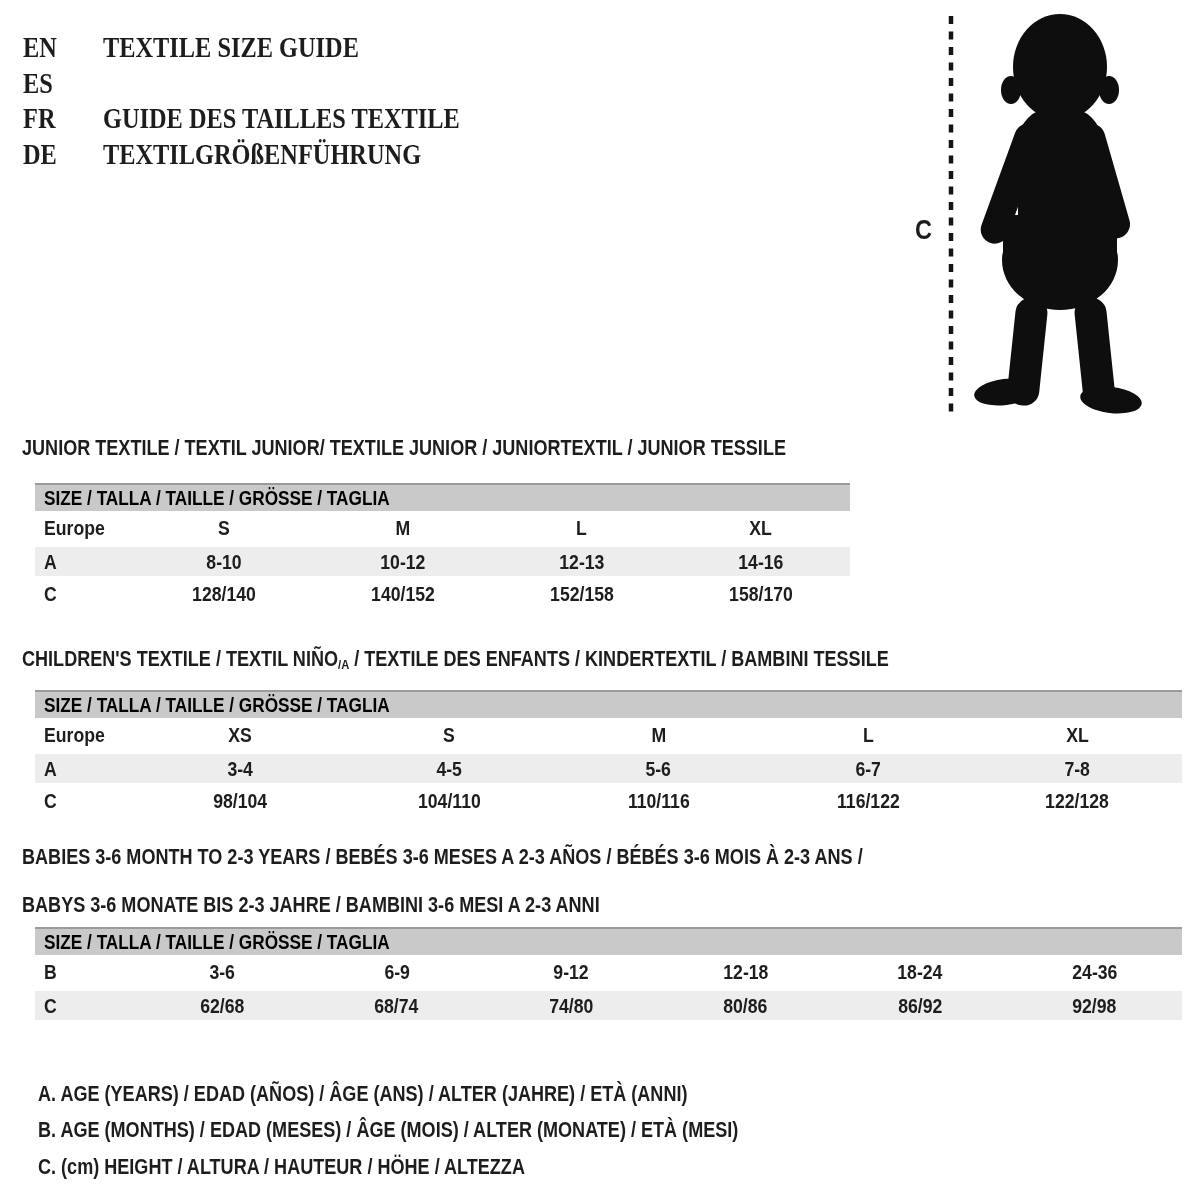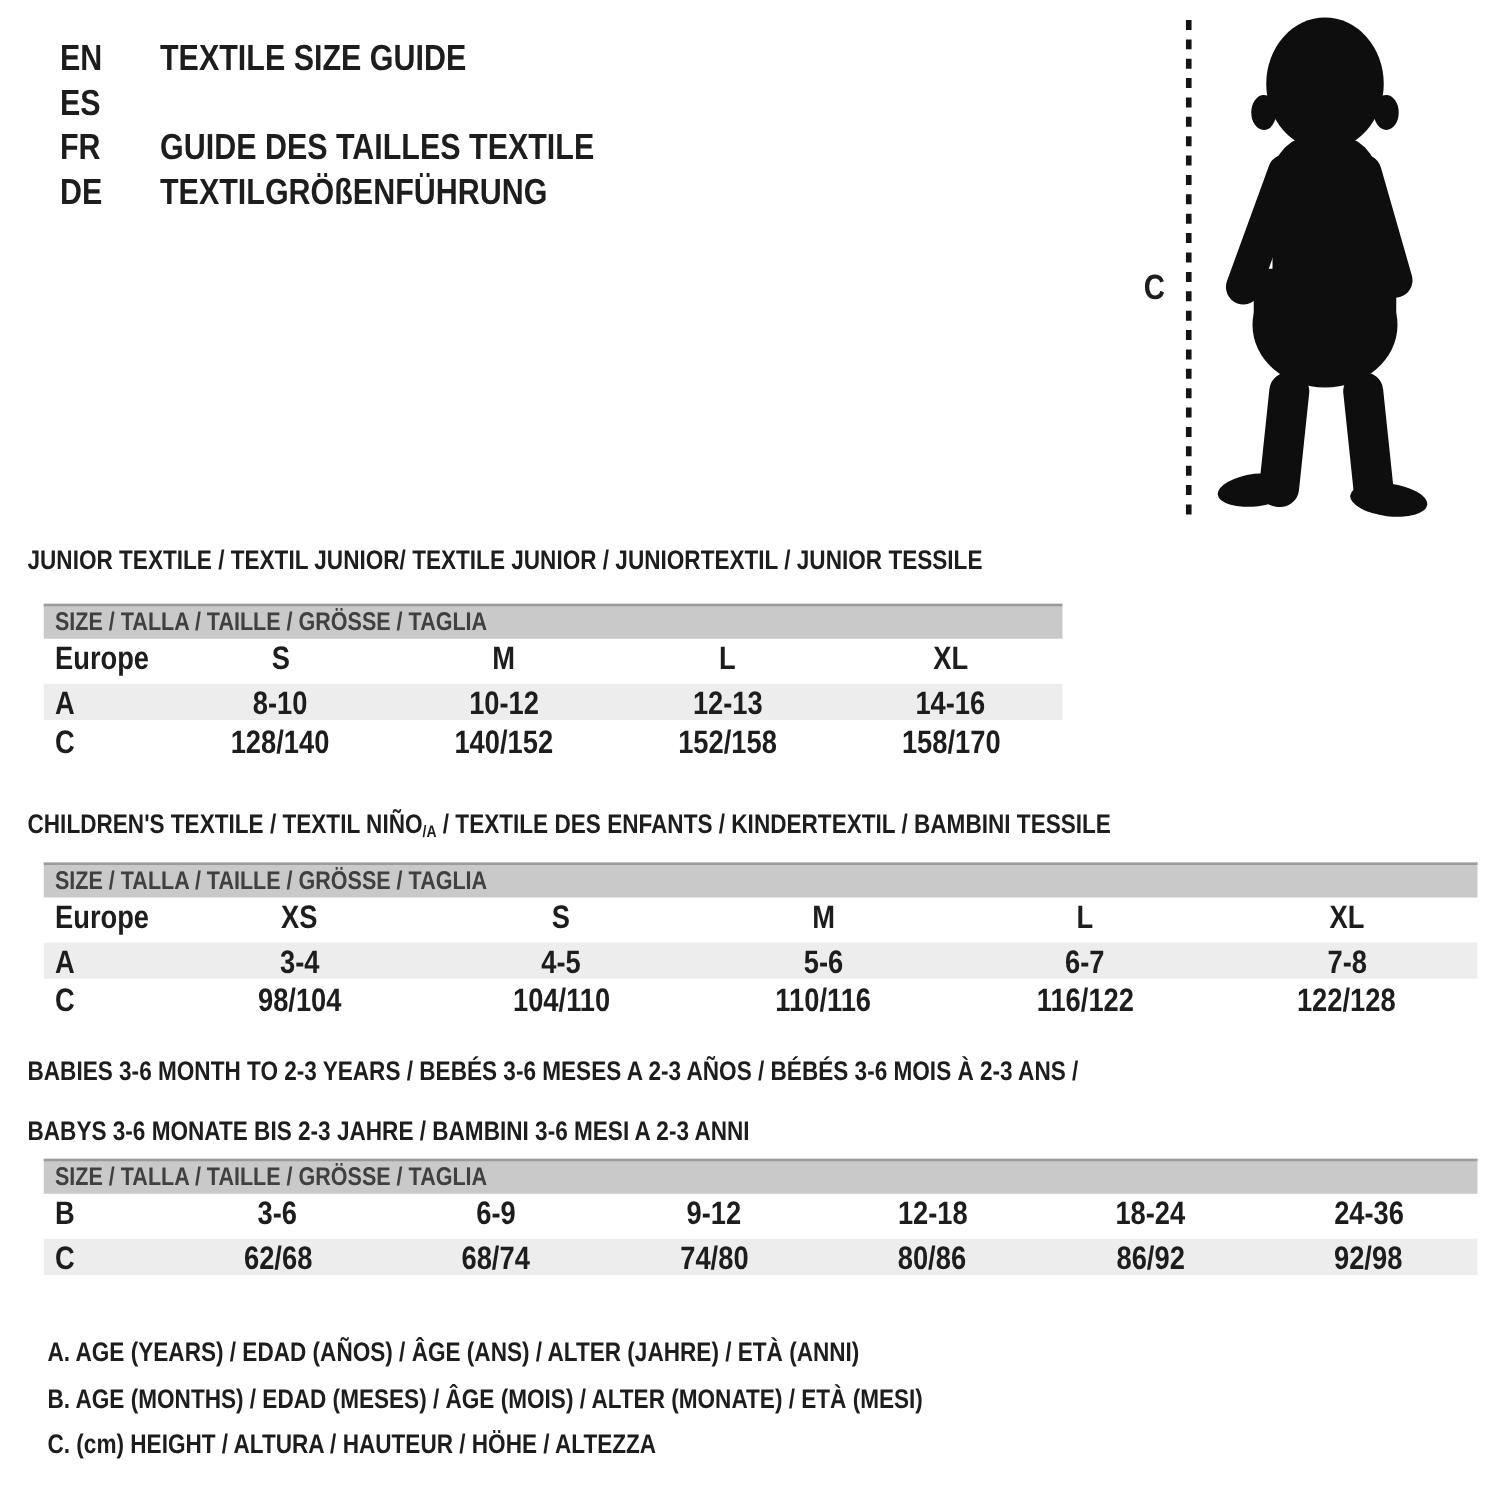--- a/index.html
+++ b/index.html
@@ -8,54 +8,54 @@
     background:#ffffff; overflow:hidden;
     font-family:"Liberation Sans","DejaVu Sans",sans-serif;
     font-weight:700; color:#1d1d1d;
   }
   
   .cx { display:inline-block; transform:scaleX(0.84); white-space:nowrap; }
   .cx-l { transform-origin:0 50%; }
   .cx-c { transform-origin:50% 50%; }
 
   
-  .lang-block { position:absolute; left:48px; top:30px; }
+  .lang-block { position:absolute; left:23px; top:30px;font-family:Liberation Serif, serif; }
   .lang-row { display:flex; height:35.5px; align-items:center; font-size:29px; }
   .lang-code { width:80px; }
   .lang-title { }
 
   
   .figure { position:absolute; left:905px; top:8px; width:260px; height:415px; }
   .c-label { position:absolute; left:10px; top:206px; font-size:28px; }
 
   
   .section-heading { position:absolute; left:22px; margin:0; font-size:21.5px; font-weight:700; }
   .section-heading .sub { font-size:0.62em; vertical-align:-0.25em; font-weight:700; }
   .heading-line2 { display:block; margin-top:23px; }
 
   
   .s-table { position:absolute; left:35px; }
   .band {
     height:28px; background:#c9c9c9; border-top:2px solid #9b9b9b;
     display:flex; align-items:center; padding-left:9px; box-sizing:border-box;
-    font-size:20.5px; color:#404040;
+    font-size:20.5px; color:#000000;
   }
-  .t-row { display:flex; height:31px; font-size:26px; }
+  .t-row { display:flex; align-items:center; height:31px; font-size:21px; }
   .t-row.header { height:34px; }
   .t-row.shaded { background:#ededed; margin:2px 0; height:29px; }
   .label-col { width:100px; padding-left:9px; box-sizing:border-box; text-align:left; flex:none; }
   .t-cell { flex:1; text-align:center; }
 
   .junior-table { top:483px; width:815px; }
   .children-table { top:690px; width:1147px; }
   .babies-table { top:927px; width:1147px; }
 
   
   .legend { position:absolute; left:38px; top:1070px; }
-  .legend-line { height:36.5px; display:flex; align-items:flex-start; font-size:21.5px; }
+  .legend-line { height:36.5px; display:flex; align-items:flex-end; font-size:21.5px; }
 </style>
 </head>
 <body>
 
 <div class="page">
 
   <section class="lang-block">
     <div class="lang-row">
       <span class="lang-code"><span class="cx cx-l">EN</span></span>
       <span class="lang-title"><span class="cx cx-l">TEXTILE SIZE GUIDE</span></span>

